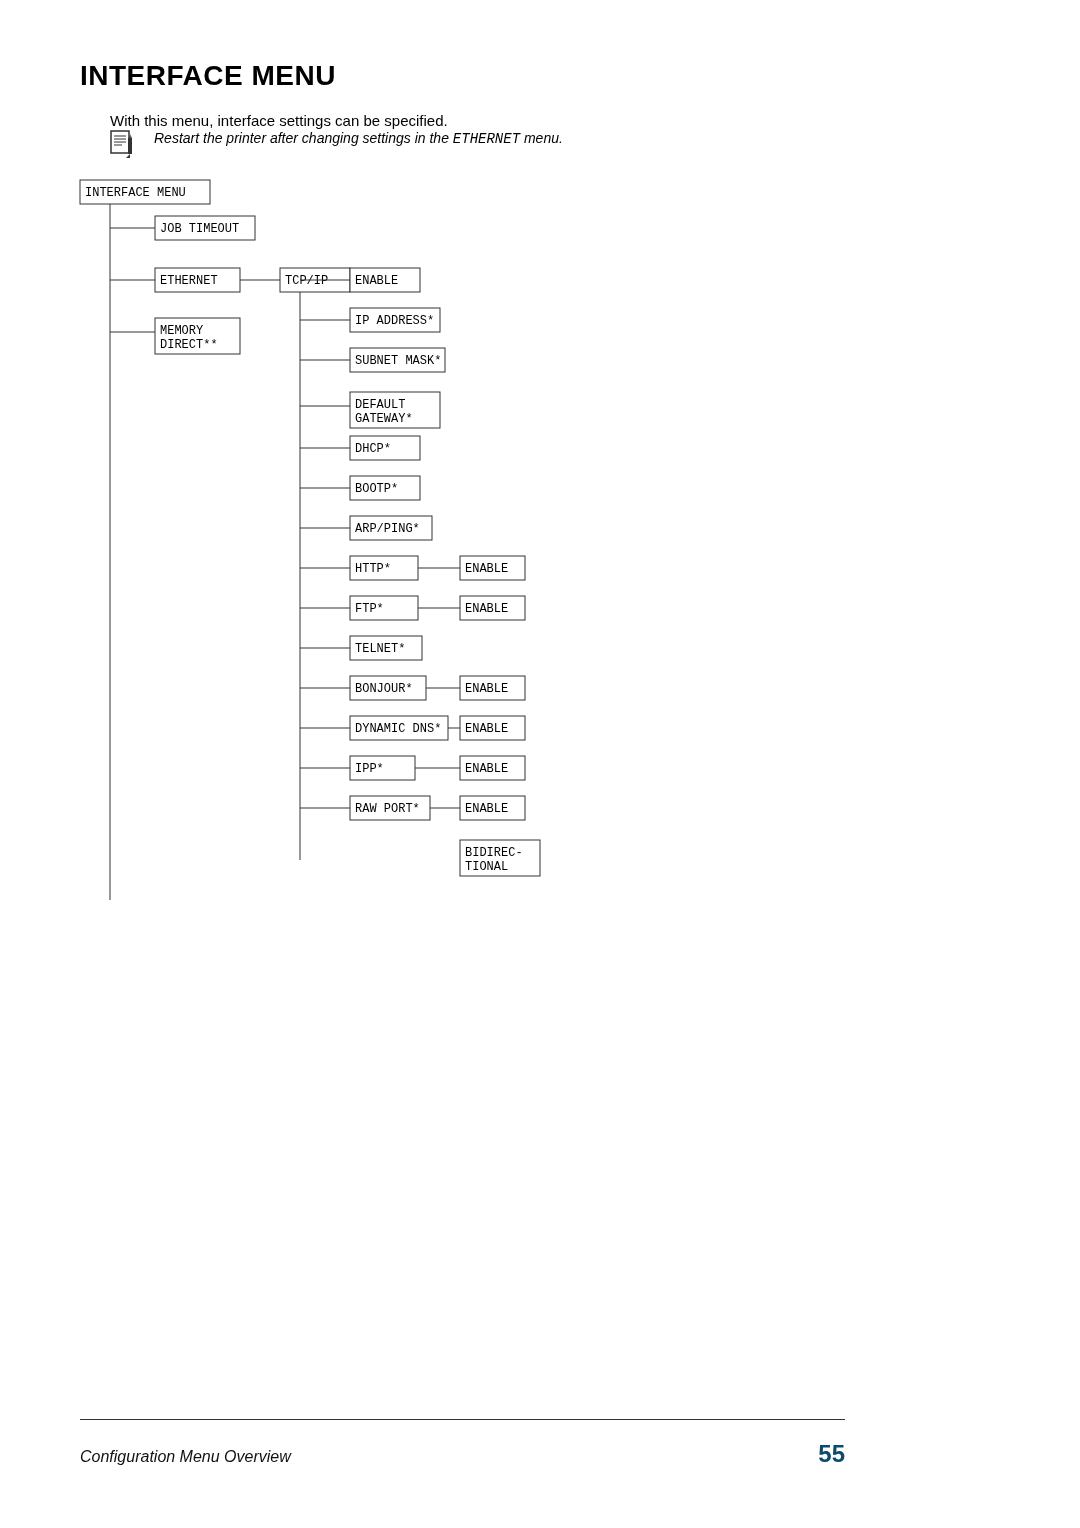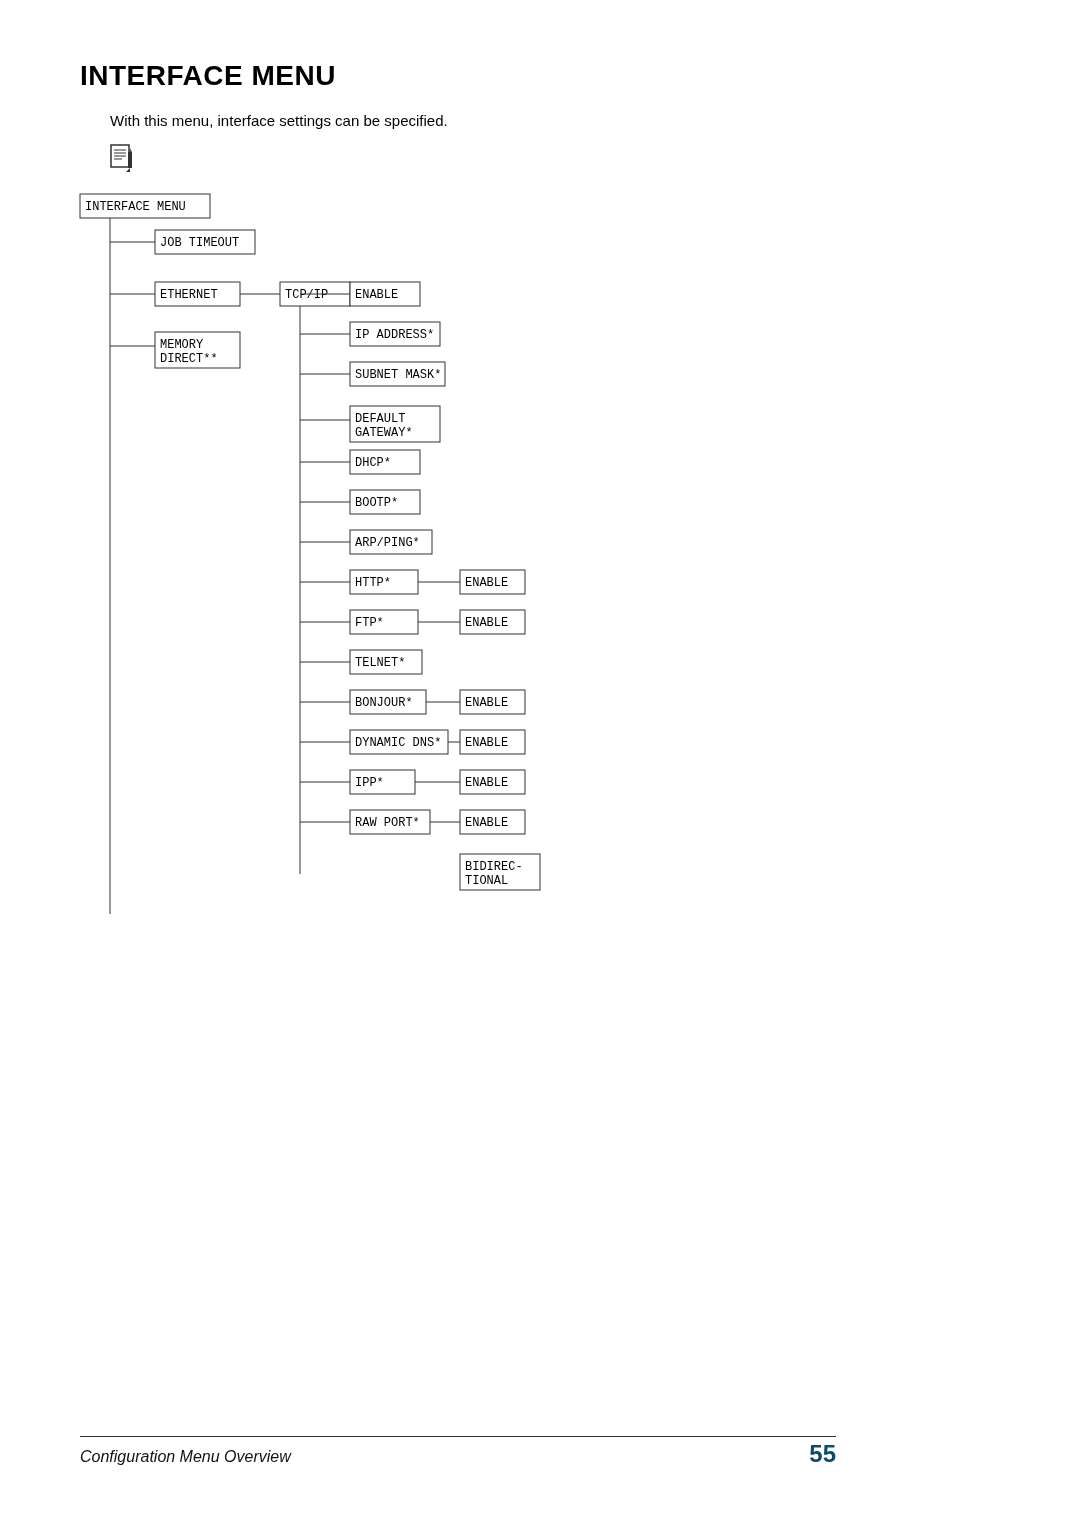--- a/index.html
+++ b/index.html
@@ -20,21 +20,20 @@
 
     .page-title {
       font-size: 28px;
       font-weight: bold;
       margin-bottom: 20px;
       letter-spacing: 0.5px;
     }
 
     .intro-text {
       font-size: 15px;
-      margin-bottom: 14px;
       margin-left: 30px;
     }
 
     .note-row {
       display: flex;
       align-items: flex-start;
       margin-bottom: 22px;
       margin-left: 30px;
       gap: 8px;
     }
@@ -63,26 +62,26 @@
     .tree-svg-container {
       position: relative;
       width: 700px;
     }
 
     
     .page-footer {
       position: absolute;
       bottom: 60px;
       left: 80px;
-      right: 93px;
+      right: 84px;
       display: flex;
       justify-content: space-between;
       align-items: baseline;
       border-top: 1px solid #333;
-      padding-top: 3px;
+      padding-top: 20px;
     }
 
     .footer-left {
       font-size: 16px;
       font-style: italic;
       color: #111;
     }
 
     .footer-right {
       font-size: 24px;
@@ -132,20 +131,23 @@
         <line x1="4" y1="12" x2="16" y2="12" stroke="#333" stroke-width="1"></line>
         <line x1="4" y1="15" x2="12" y2="15" stroke="#333" stroke-width="1"></line>
 
         <g transform="translate(16, 4) rotate(0)">
           <polygon points="4,20 0,24 4,24" fill="#333"></polygon>
           <rect x="2" y="4" width="4" height="16" fill="#333"></rect>
           <polygon points="2,4 6,4 4,0" fill="#555"></polygon>
         </g>
       </svg>
     </span>
+    <span class="note-text menu-note-text">
+      <span>Restart the printer after changing settings in the </span><em>ETHERNET</em><span> menu.</span>
+    </span>
   </div>
 
   <div class="tree-svg-container">
     <svg width="700" height="830" class="tree">
 
       <rect class="node-box" x="0" y="0" width="130" height="24"></rect>
       <text class="node-text" x="5" y="16">INTERFACE MENU</text>
 
       <line class="connector" x1="30" y1="24" x2="30" y2="720"></line>
 

